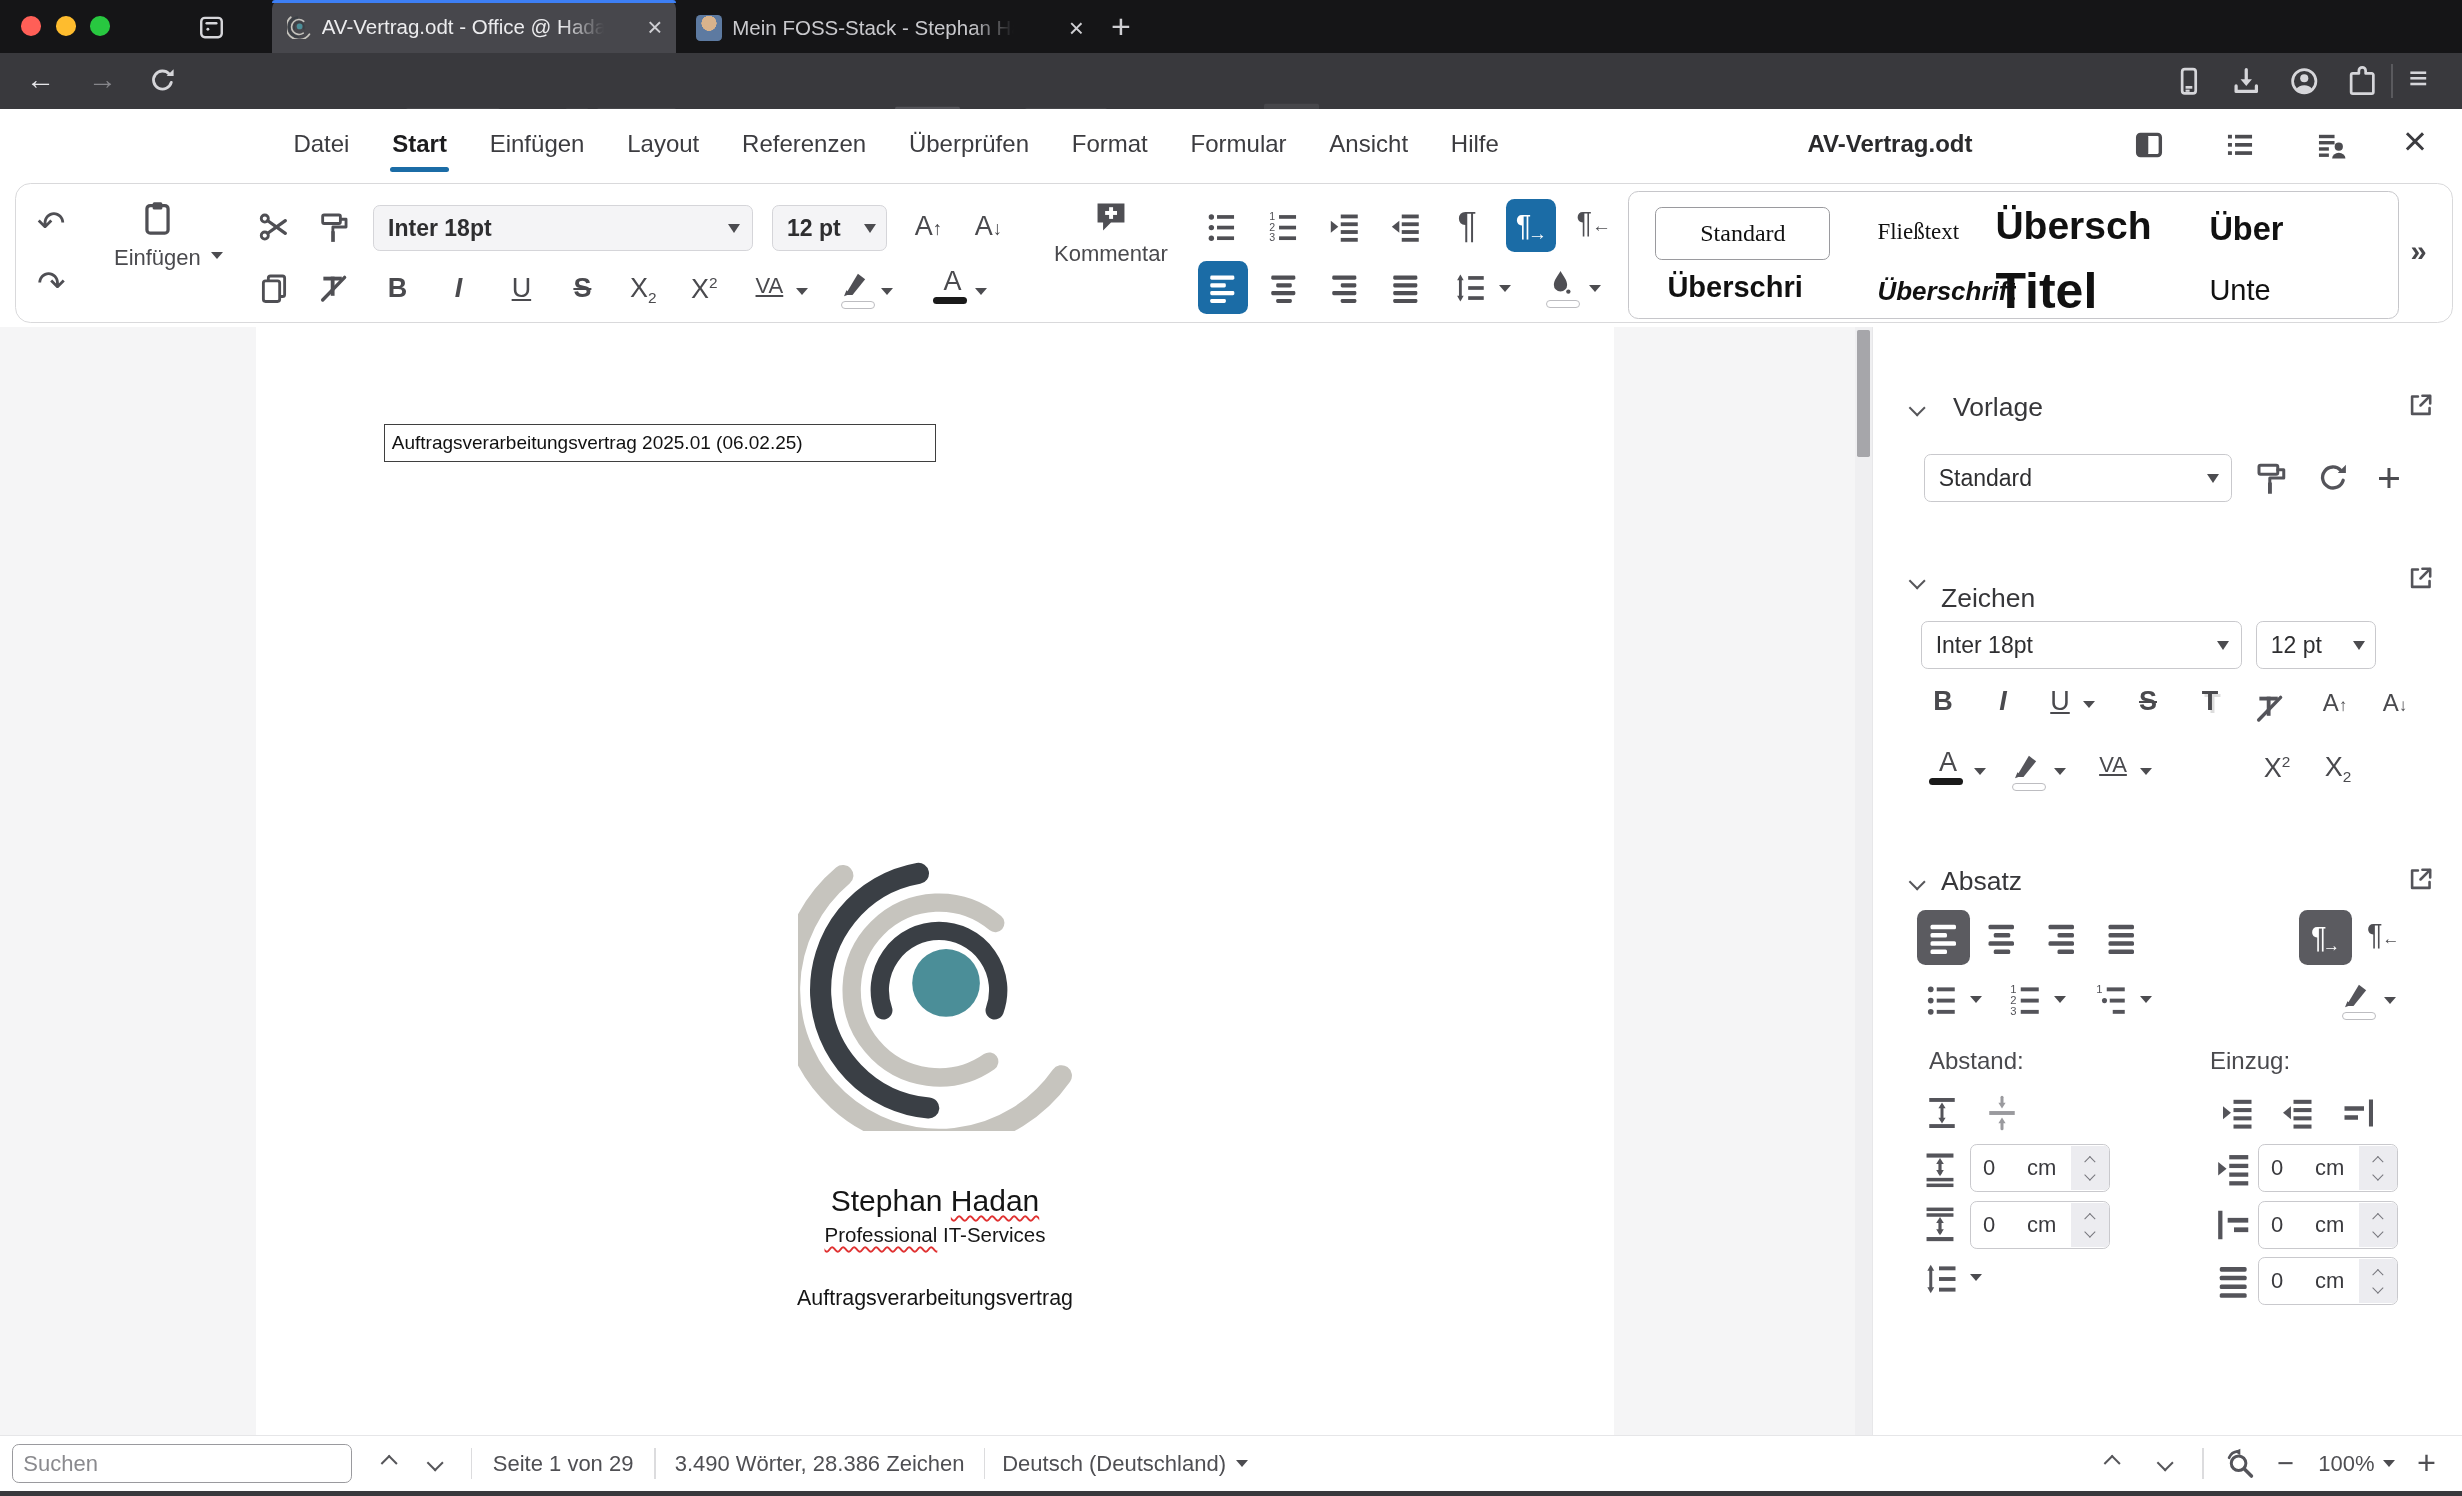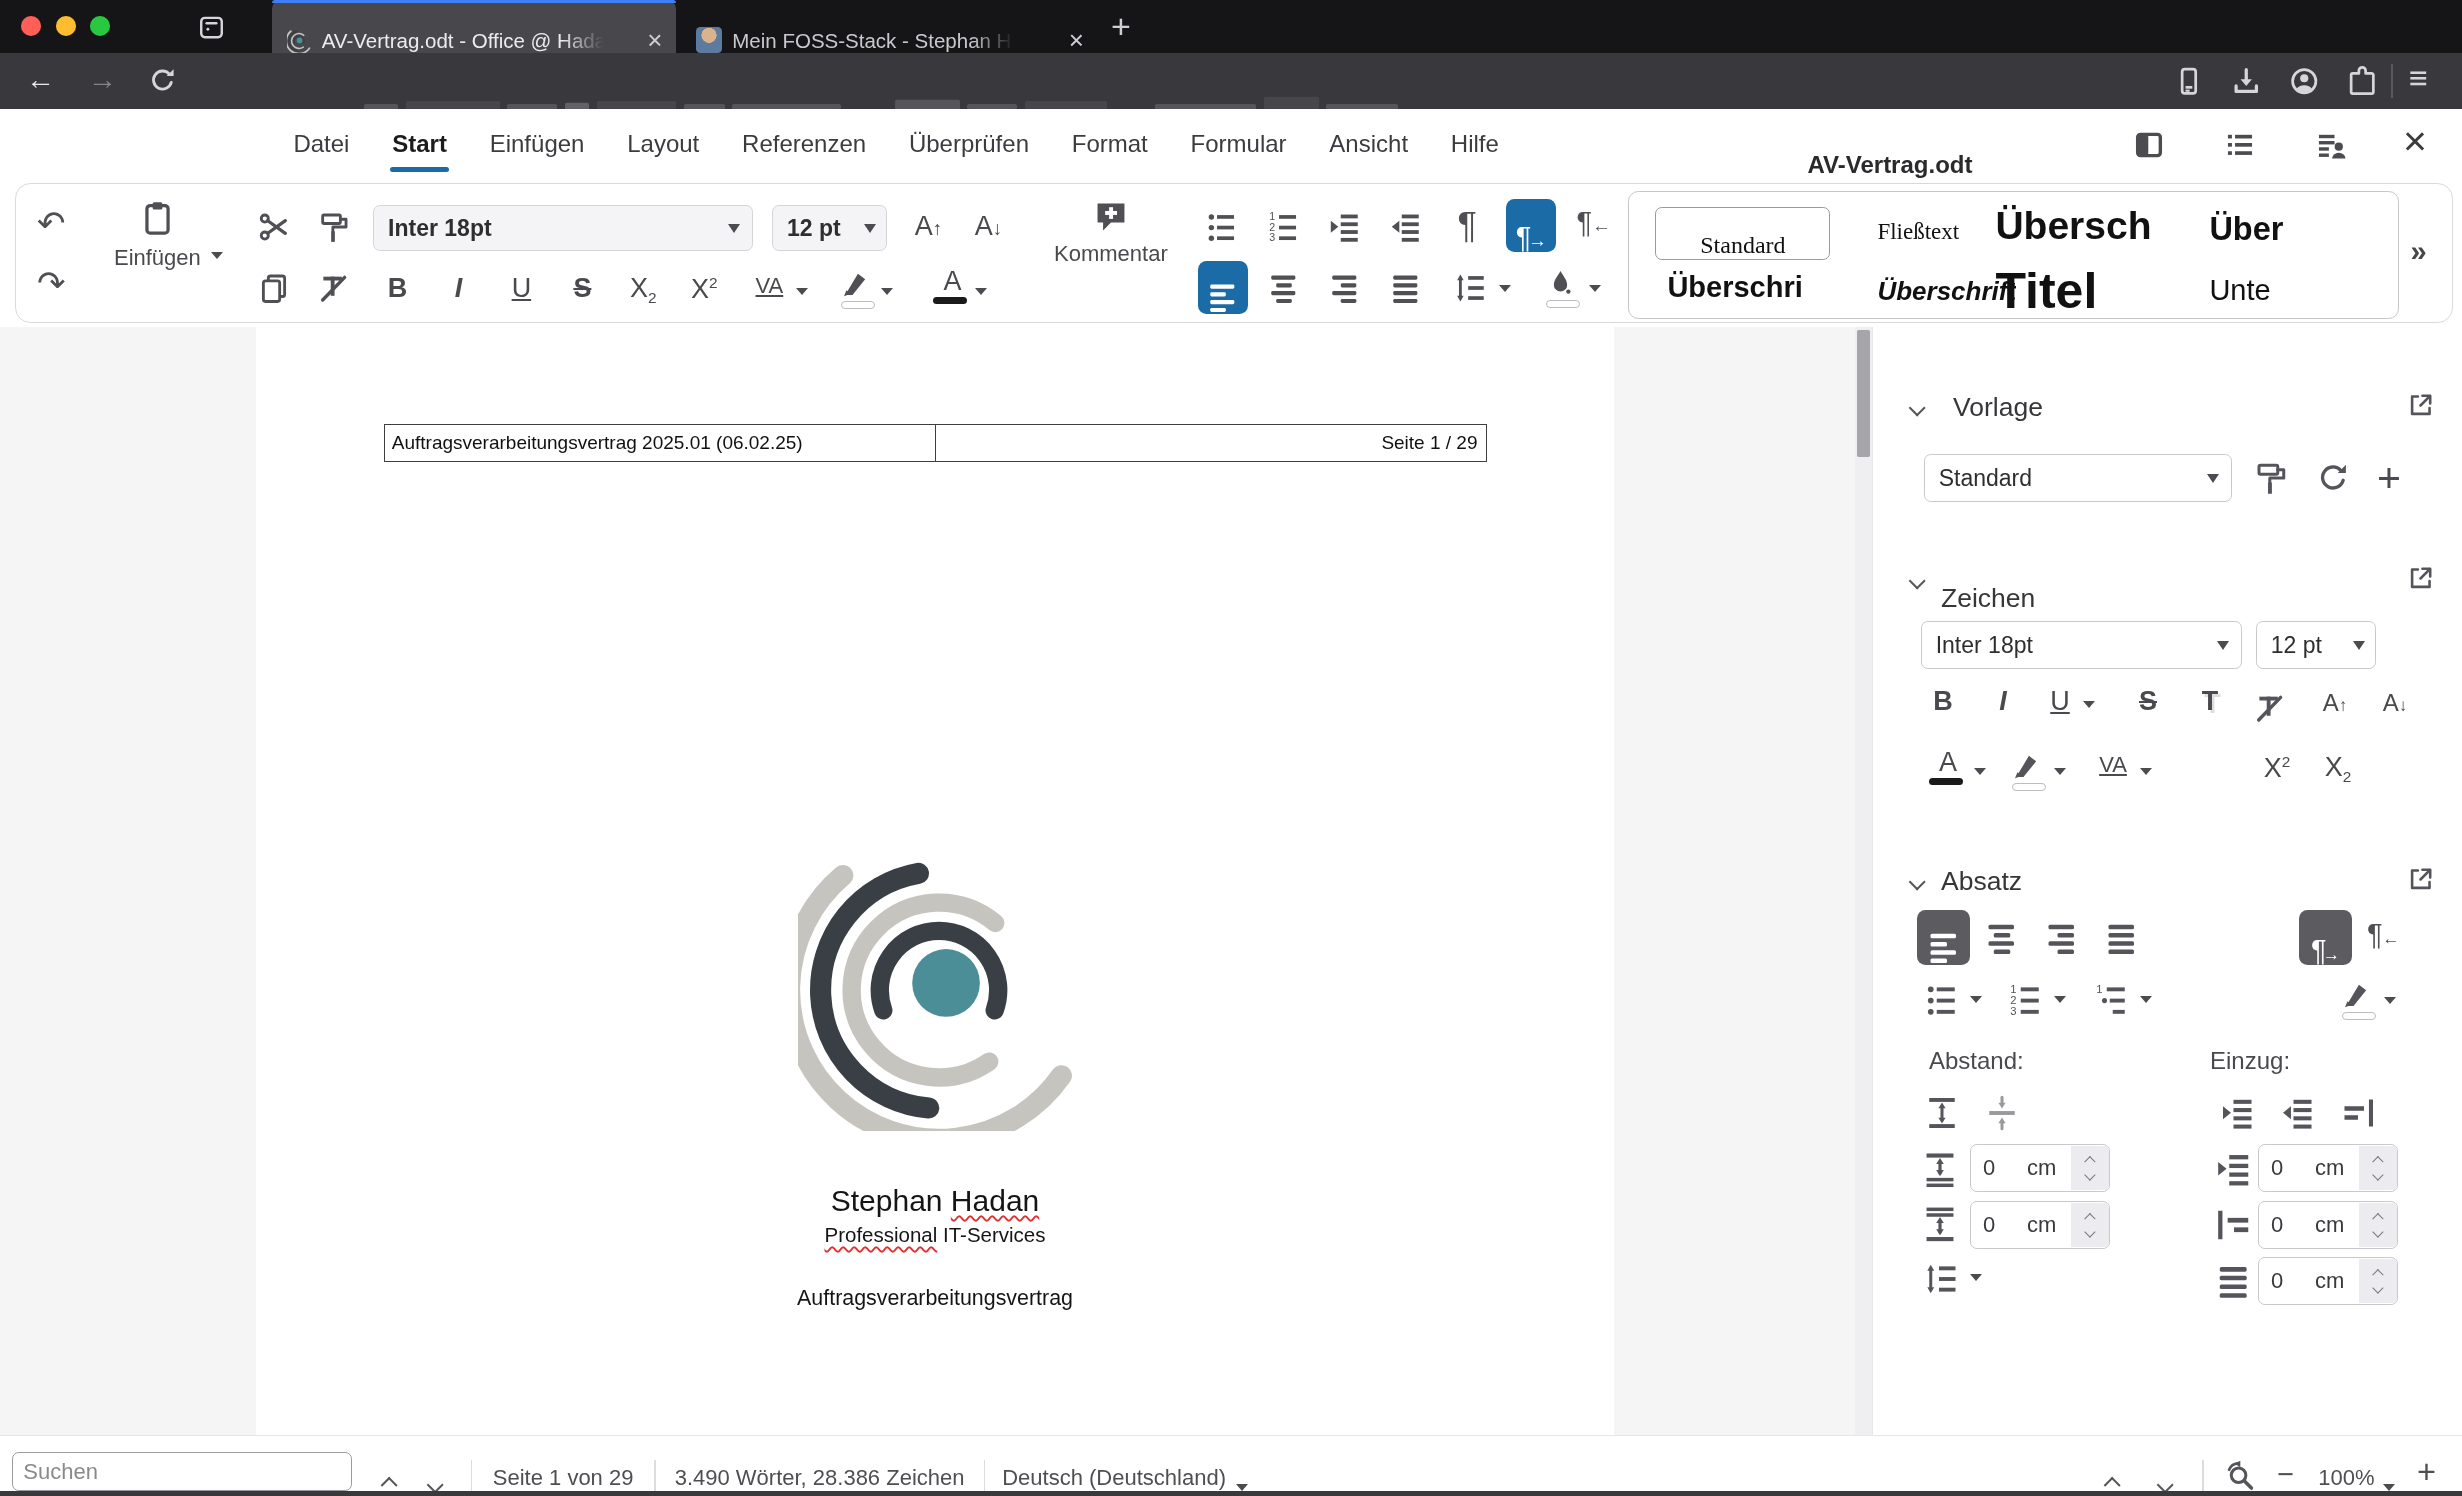--- a/index.html
+++ b/index.html
@@ -1,19 +1,19 @@
 <!DOCTYPE html>
 <html style="font-size:13.7px"><head>
 <meta charset="utf-8">
 <style>
   html,body{margin:0;padding:0;}
   body{width:2462px;height:1496px;position:relative;overflow:hidden;
        font-family:"Liberation Sans", sans-serif;background:#fff;-webkit-font-smoothing:antialiased;}
   .abs{position:absolute;}
-  .flex{display:flex;align-items:flex-end;}
+  .flex{display:flex;align-items:center;}
   svg.i{display:block;}
   svg.i *{stroke-linecap:round;stroke-linejoin:round;}
 
   
   #tabbar{left:0;top:0;width:2462px;height:53px;background:#151517;}
   .tl{width:19.7px;height:19.7px;border-radius:50%;top:16.2px;}
   #tab1{left:272px;top:0;width:404px;height:53px;background:#47474c;border-radius:8.5px 8.5px 0 0;}
   #tab1 .stripe{position:absolute;left:0;top:0;right:0;height:3.4px;background:#3d7ff5;border-radius:8.5px 8.5px 0 0;}
   .tabtitle{font-size:20.5px;color:#ececee;white-space:nowrap;overflow:hidden;max-width:282px;
             -webkit-mask-image:linear-gradient(90deg,#000 85%,transparent);mask-image:linear-gradient(90deg,#000 85%,transparent);}
@@ -608,21 +608,20 @@
     <div class="gcell" style="left:366px;top:70px;font-size:50px;font-weight:bold">Titel</div>
     <div class="gcell" style="left:580px;top:82px;font-size:29px;width:85px">Unte</div>
   </div>
   <span class="abs" id="gmore" style="left:2394px;top:51px">»</span>
 </div>
 
 <div class="abs" id="canvas">
   <div class="abs" id="page">
     <div class="abs" id="hdrtable">
       <div class="hcell l">Auftragsverarbeitungsvertrag 2025.01 (06.02.25)</div>
-      <div class="hcell r">Seite 1 / 29</div>
     </div>
     <svg class="i abs" style="left:542px;top:522px" width="282" height="282" viewBox="0 0 330 330">
         <use href="#sym-logo"></use>
       </svg>
     <div class="abs doccenter" style="top:857px;font-size:30px;font-weight:500"><span>Stephan </span><span class="sq">Hadan</span></div>
     <div class="abs doccenter" style="top:896px;font-size:20.5px"><span class="sq">Professional</span><span> IT-Services</span></div>
     <div class="abs doccenter" style="top:959px;font-size:21.4px">Auftragsverarbeitungsvertrag</div>
   </div>
   <div class="abs" id="vscroll">
     <div class="abs" id="vthumb"></div>

